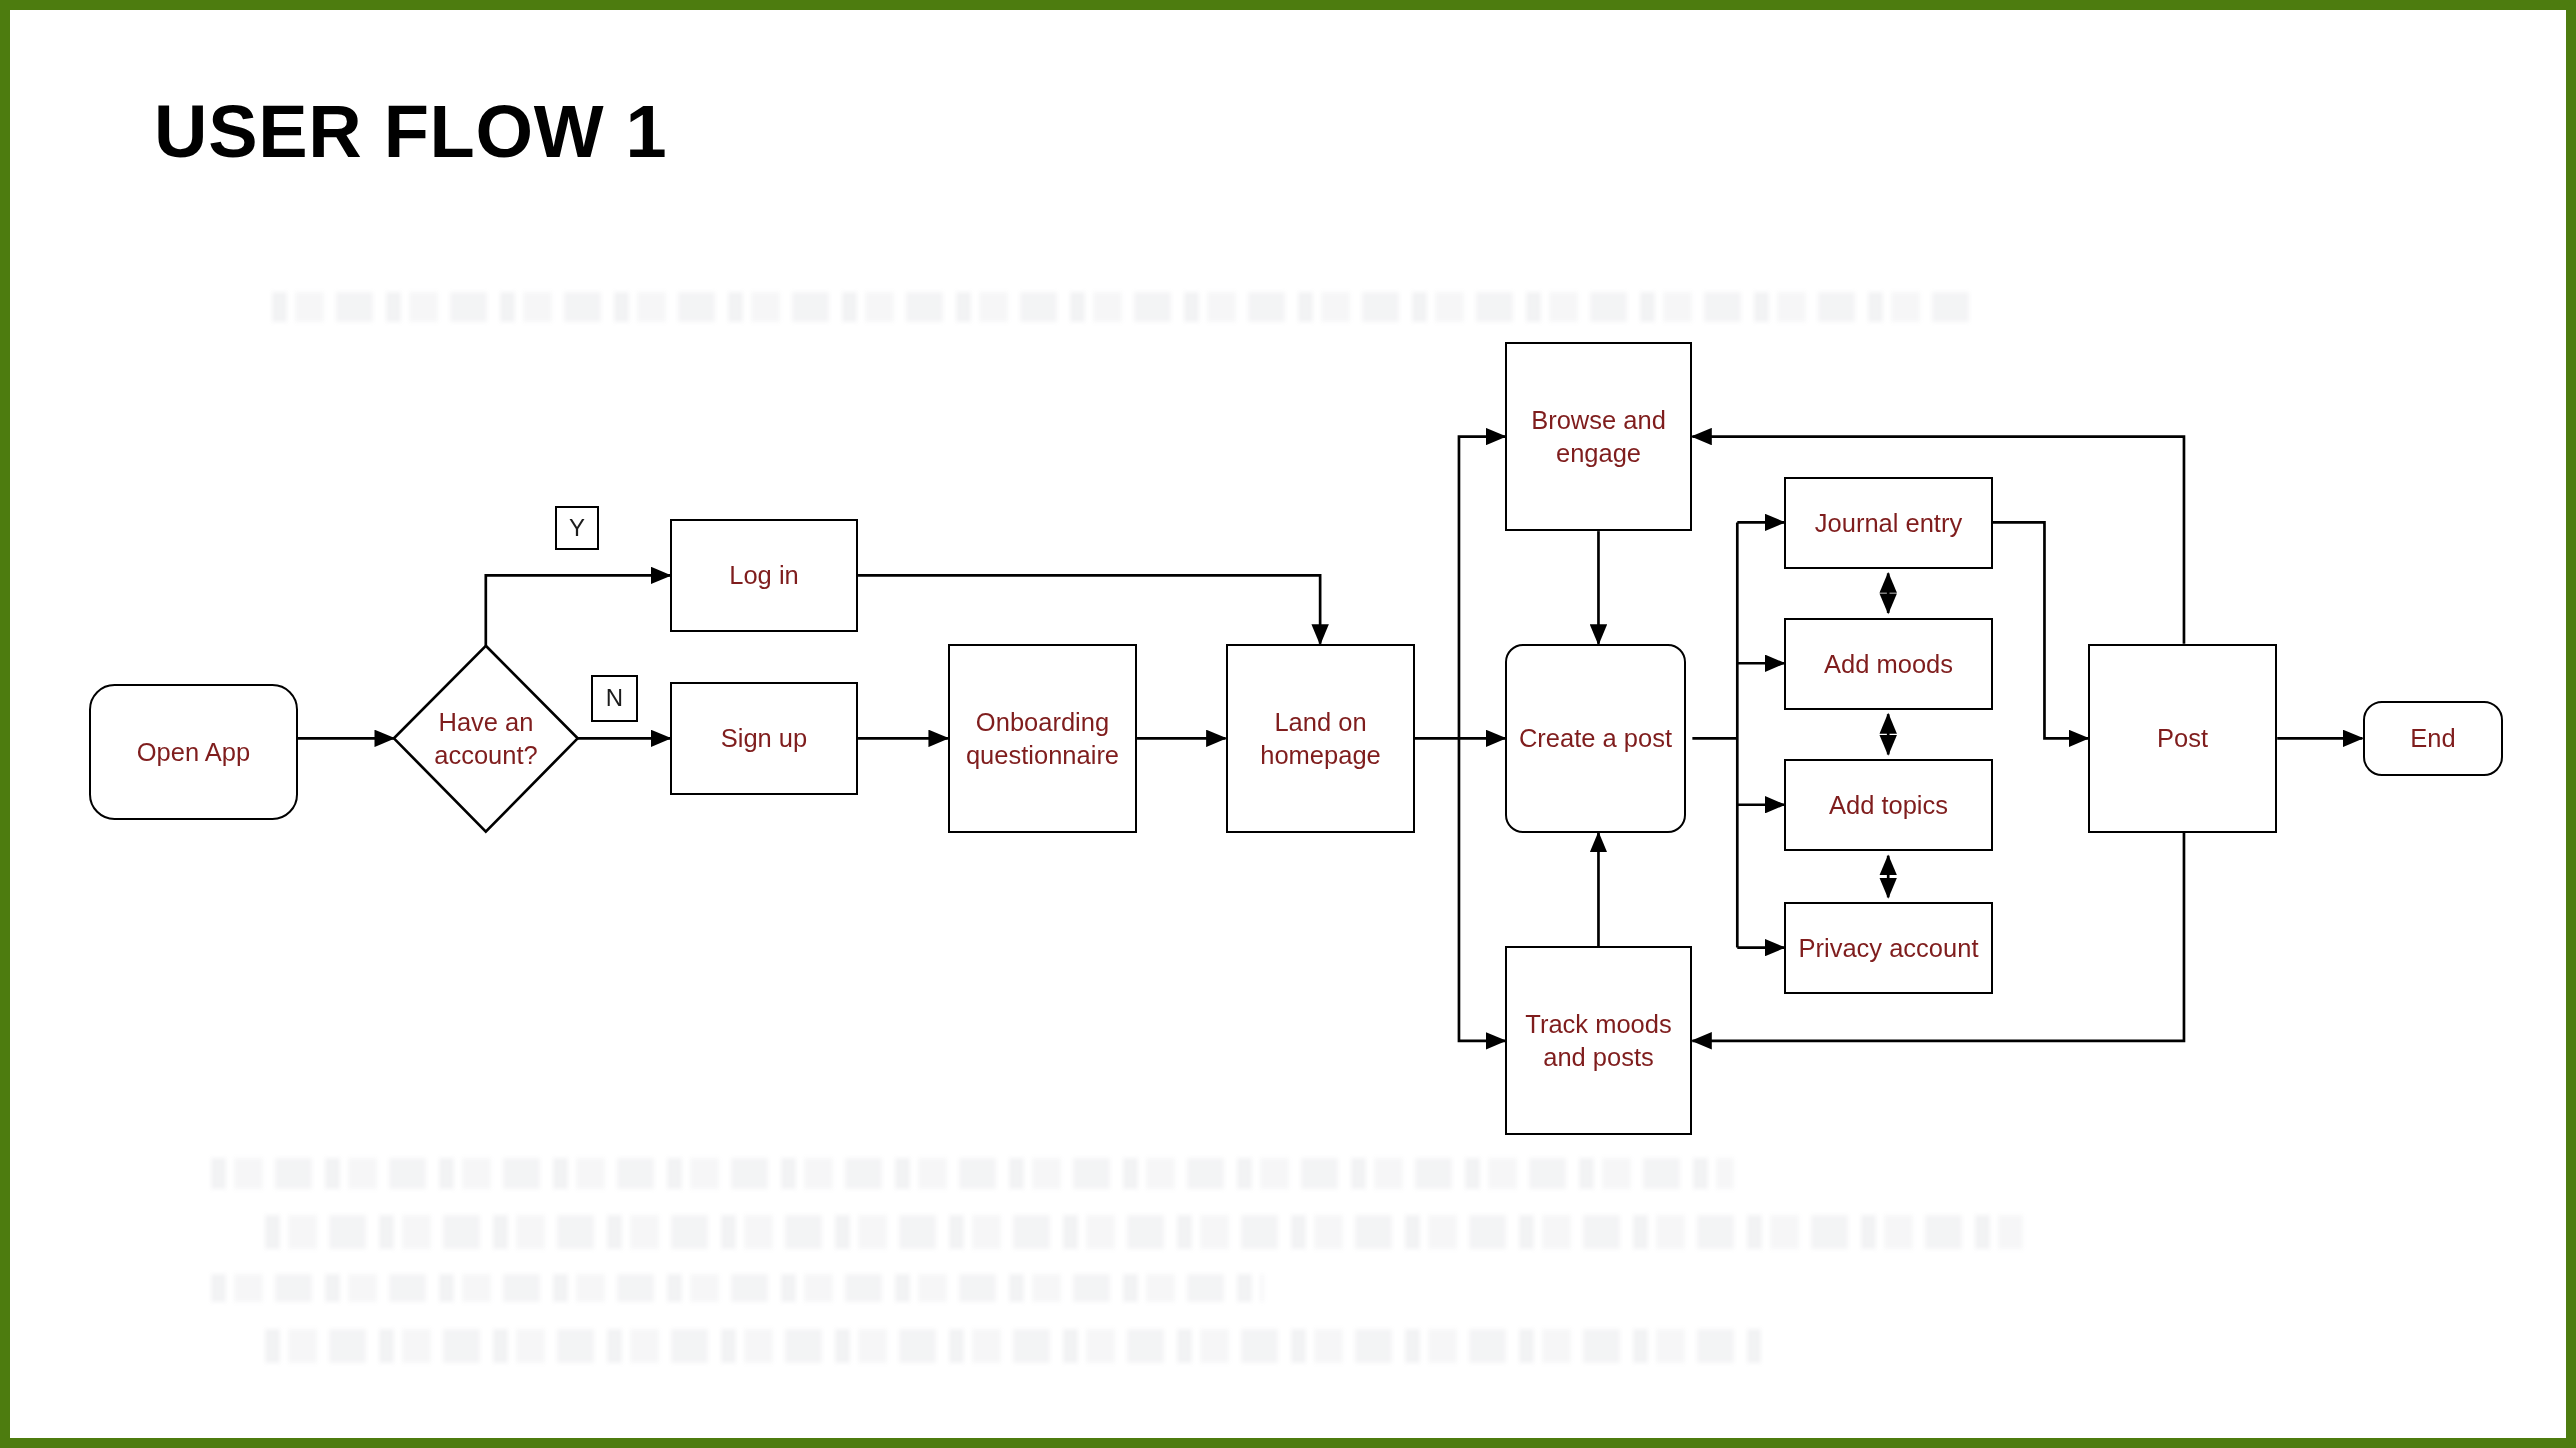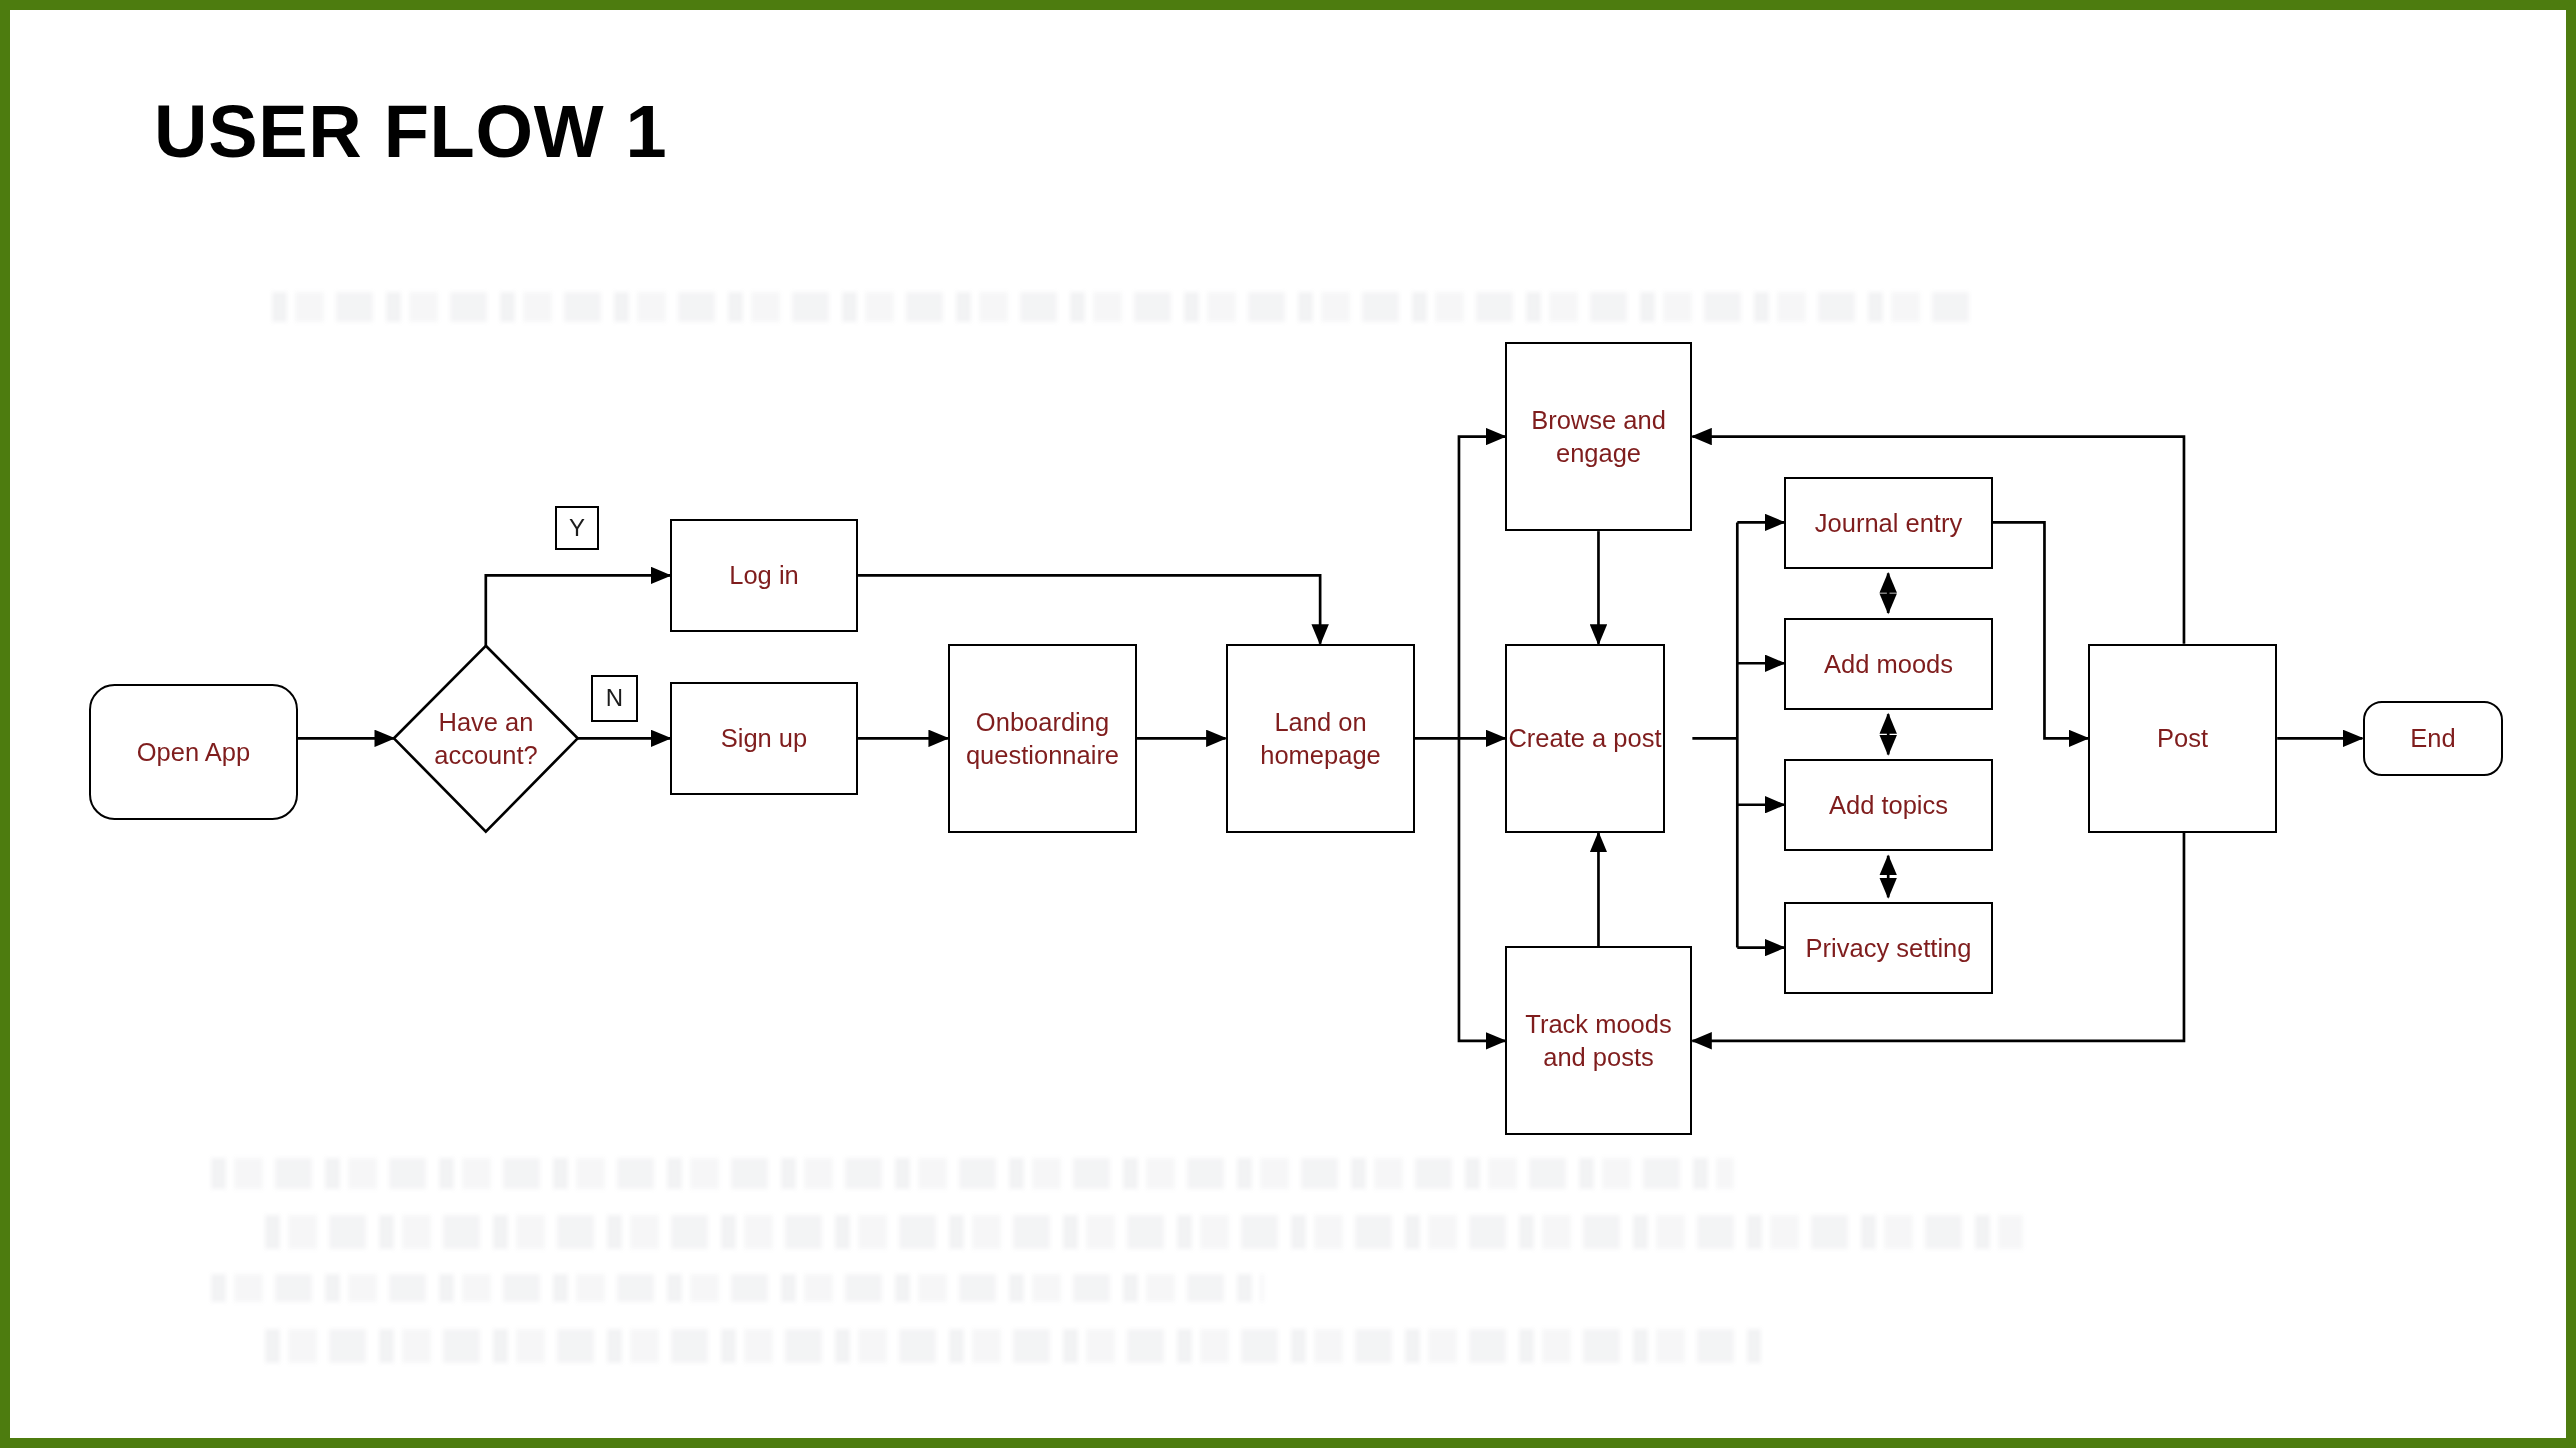--- a/index.html
+++ b/index.html
@@ -171,42 +171,42 @@
   </div>
 
   <div class="node" style="left:1216px; top:634px; width:189px; height:189px;">
     <span class="lbl" style="width:148px;">Land on homepage</span>
   </div>
 
   <div class="node" style="left:1495px; top:332px; width:187px; height:189px;">
     <span class="lbl" style="width:151px;">Browse and engage</span>
   </div>
 
-  <div class="node" style="left:1495px; top:634px; width:160px; height:189px;">
+  <div class="node" style="left:1495px; top:634px; width:181px; height:189px;border-radius:18px;">
     <span class="lbl">Create a post</span>
   </div>
 
   <div class="node" style="left:1495px; top:936px; width:187px; height:189px;">
     <span class="lbl" style="width:151px;">Track moods and posts</span>
   </div>
 
   <div class="node" style="left:1774px; top:467px; width:209px; height:92px;">
     <span class="lbl">Journal entry</span>
   </div>
 
   <div class="node" style="left:1774px; top:608px; width:209px; height:92px;">
     <span class="lbl">Add moods</span>
   </div>
 
   <div class="node" style="left:1774px; top:749px; width:209px; height:92px;">
     <span class="lbl">Add topics</span>
   </div>
 
   <div class="node" style="left:1774px; top:892px; width:209px; height:92px;">
-    <span class="lbl">Privacy setting</span>
+    <span class="lbl">Privacy account</span>
   </div>
 
   <div class="node" style="left:2078px; top:634px; width:189px; height:189px;">
     <span class="lbl">Post</span>
   </div>
 
   <div class="node pill-end" style="left:2353px; top:691px; width:140px; height:75px;">
     <span class="lbl">End</span>
   </div>
 

